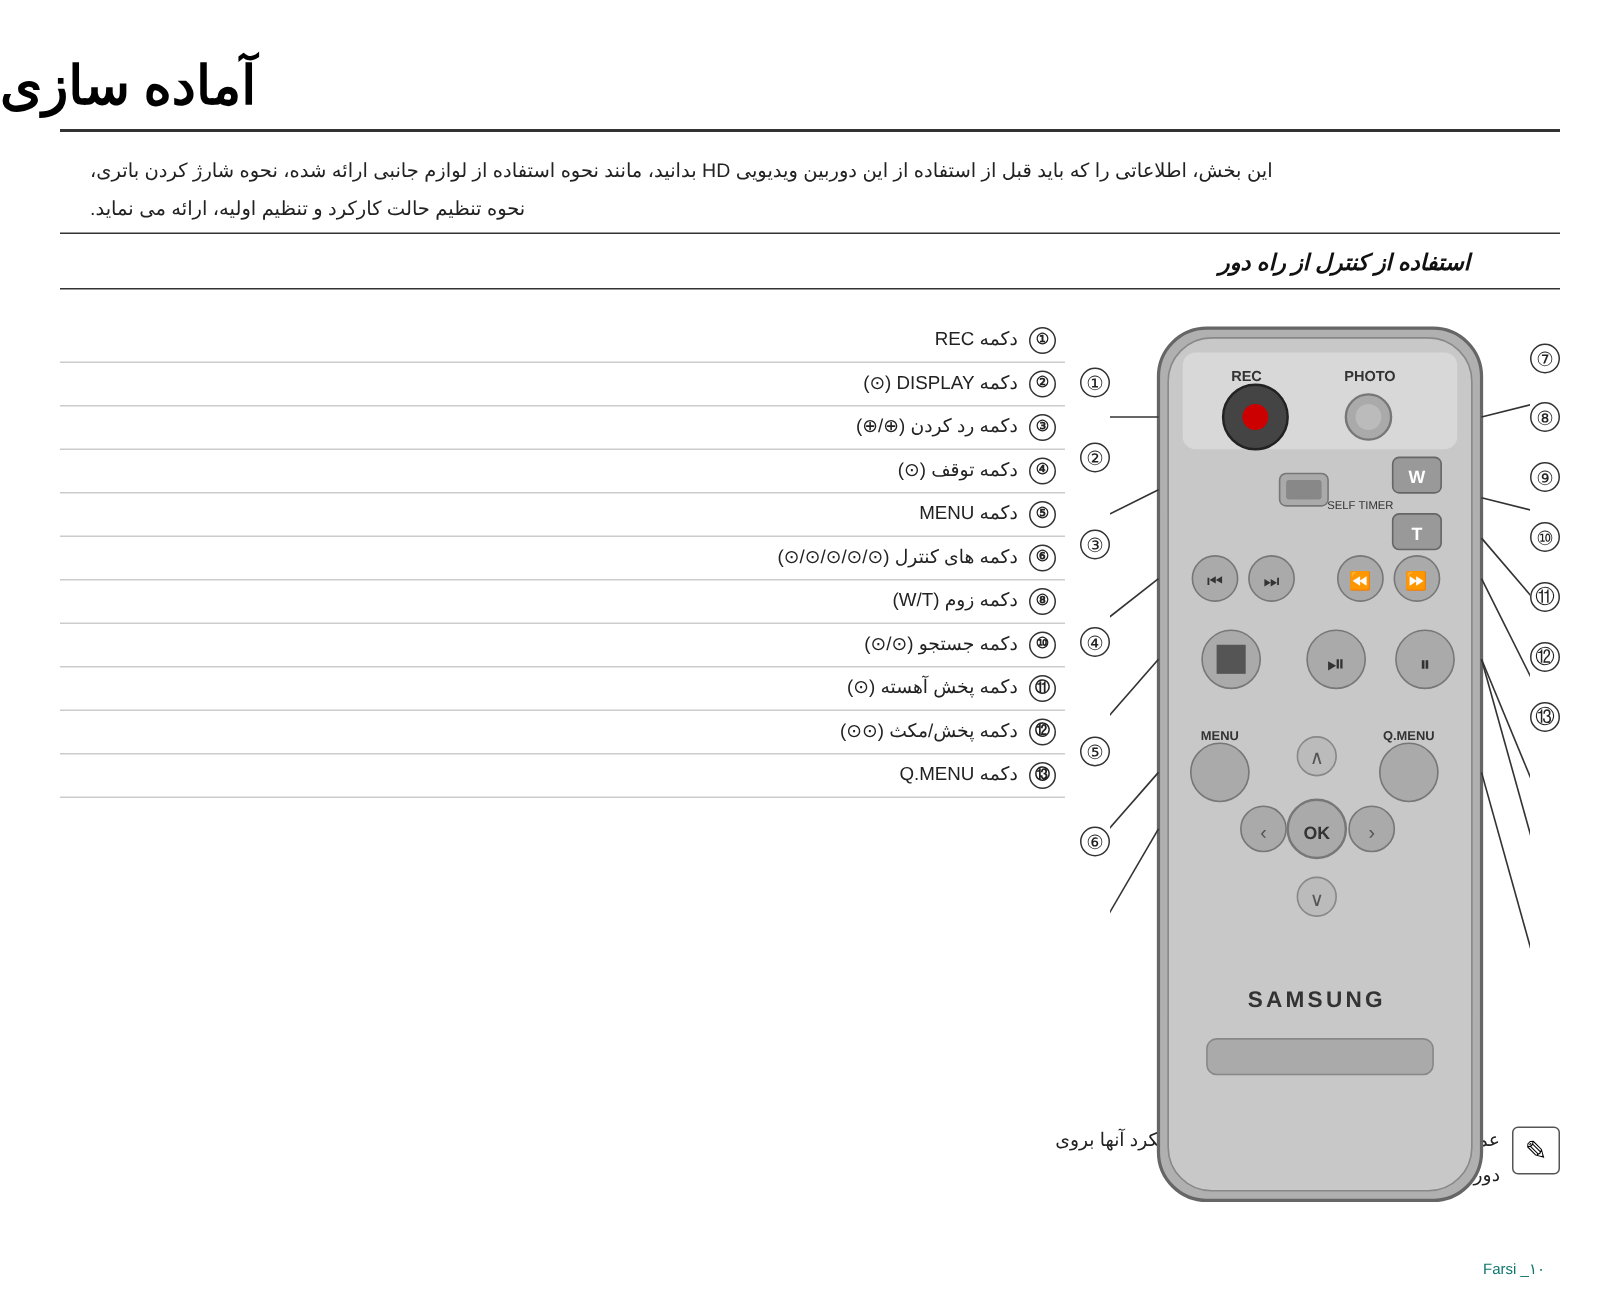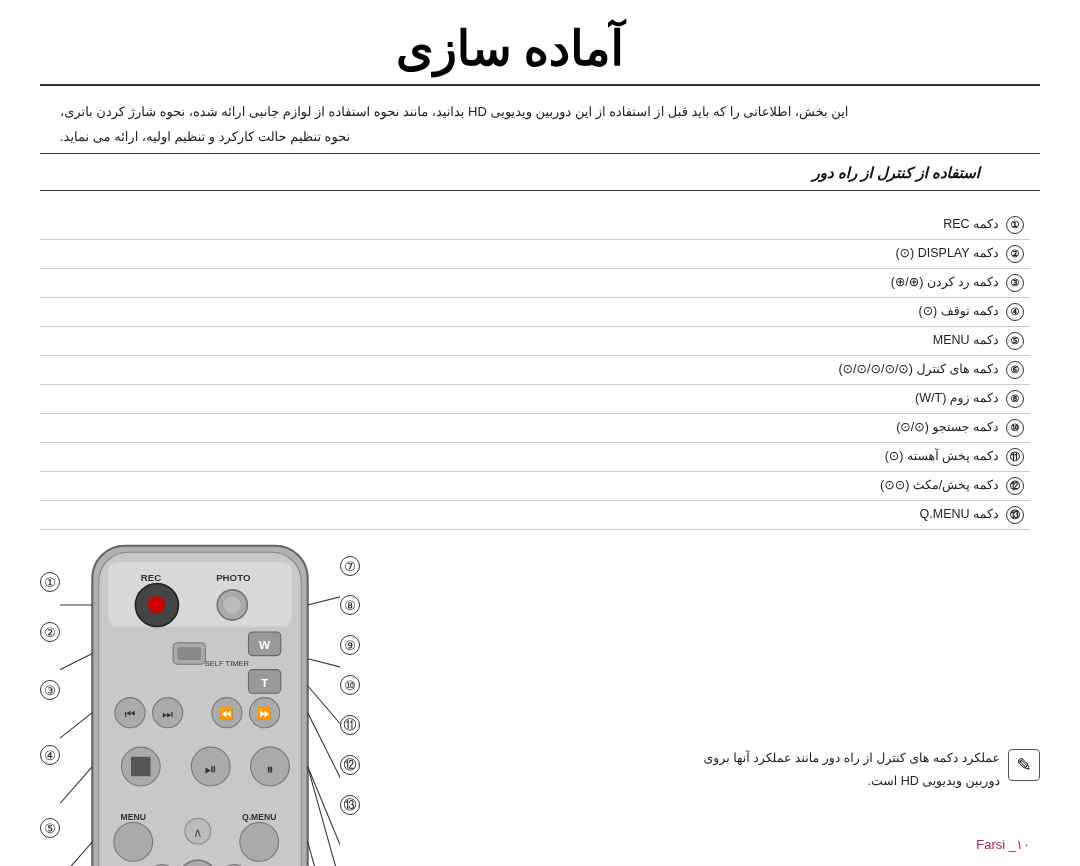--- a/index.html
+++ b/index.html
@@ -7,24 +7,24 @@
       width: 1080px;
       height: 866px;
       background: #ffffff;
       font-family: Arial, sans-serif;
       overflow: hidden;
       position: relative;
     }
 
     
     .page-title {
-      text-align: center;
-      font-size: 48px;
+      text-align: left;
+      font-size: 36px;
       font-weight: bold;
-      padding: 20px 60px 8px 0;
+      padding: 36px 60px 8px 0;
       font-family: 'Times New Roman', serif;
       direction: rtl;
     }
     .title-divider {
       border: none;
       border-top: 2px solid #333;
       margin: 0 40px 0 40px;
     }
 
     
@@ -47,21 +47,21 @@
       border-top: 1.5px solid #333;
       border-bottom: 1.5px solid #333;
       margin: 0 40px;
       color: #111;
       font-style: italic;
     }
 
     
     .main-content {
       display: flex;
-      flex-direction: column;
+      flex-direction: row;
       padding: 0 40px;
       margin-top: 10px;
       height: 540px;
     }
 
     
     .button-list {
       flex: 1;
       direction: rtl;
       padding-right: 10px;
@@ -145,22 +145,22 @@
       text-align: right;
       direction: rtl;
       line-height: 1.8;
       color: #222;
     }
 
     .page-number {
       position: absolute;
       bottom: 14px;
       right: 50px;
-      font-size: 13px;
-      color: #be185d;
+      font-size: 10px;
+      color: #0f766e;
     }
   </style>
 </head>
 <body>
 
 <div class="page-title">آماده سازی</div>
 <hr class="title-divider">
 
 <div class="intro-text">
   <div>این بخش، اطلاعاتی را که باید قبل از استفاده از این دوربین ویدیویی HD بدانید، مانند نحوه استفاده از لوازم جانبی ارائه شده، نحوه شارژ کردن باتری،</div>

